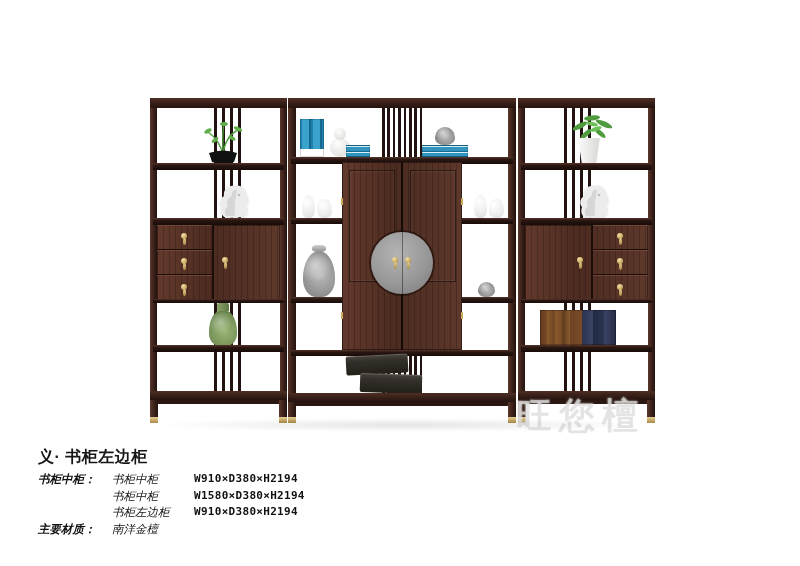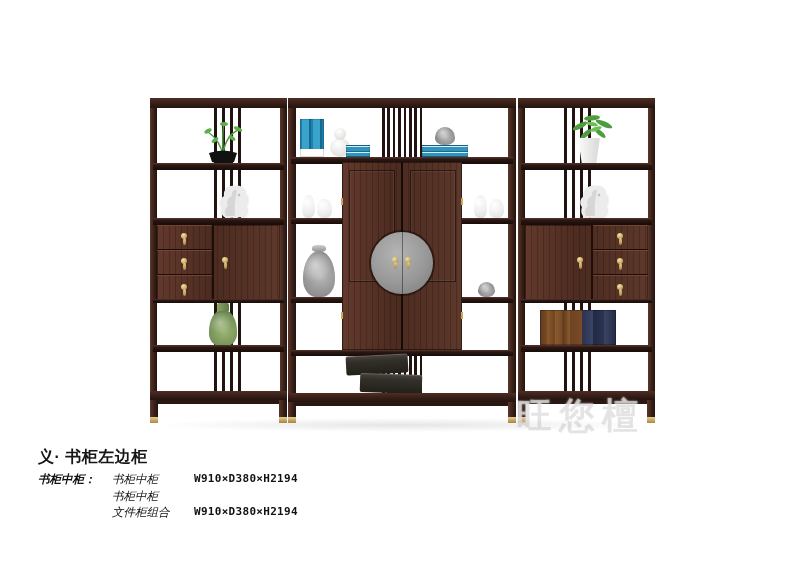--- a/index.html
+++ b/index.html
@@ -319,19 +319,24 @@
 
 <div class="abs spec-grid" style="left:38px;top:471px;">
   <div class="spec-row">
     <span class="spec-label">书柜中柜：</span>
     <span class="spec-name">书柜中柜</span>
     <span class="spec-dims">W910×D380×H2194</span>
   </div>
   <div class="spec-row">
     <span class="spec-label"></span>
     <span class="spec-name">书柜中柜</span>
+    <span class="spec-dims">W1580×D380×H2194</span>
   </div>
   <div class="spec-row">
     <span class="spec-label"></span>
-    <span class="spec-name">文件柜组合</span>
+    <span class="spec-name">书柜左边柜</span>
     <span class="spec-dims">W910×D380×H2194</span>
   </div>
+  <div class="spec-row">
+    <span class="spec-label">主要材质：</span>
+    <span class="spec-name">南洋金檀</span>
+  </div>
 </div>
 
 </body></html>

